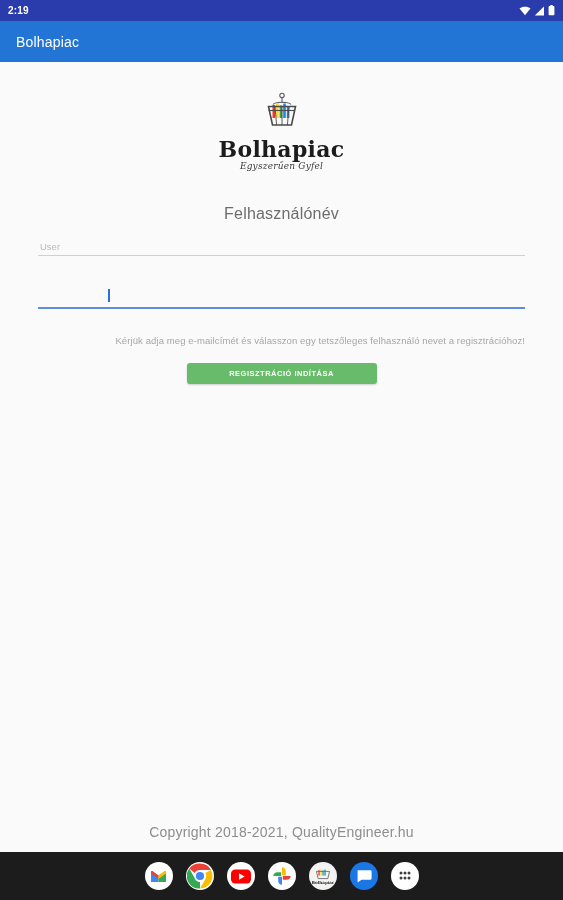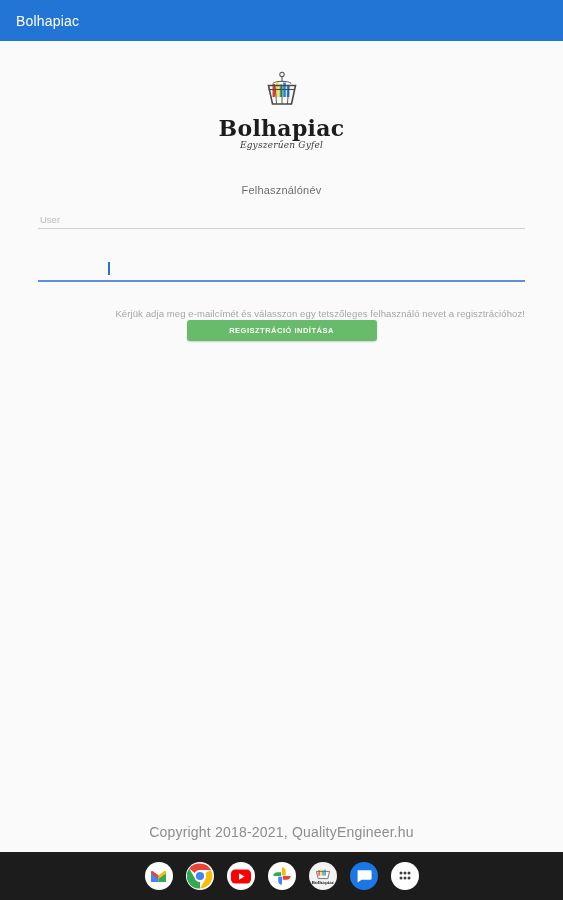--- a/index.html
+++ b/index.html
@@ -81,21 +81,21 @@
     color: #3a3a3a;
     letter-spacing: .2px;
   }
 
   .form {
     margin-top: 34px;
     padding: 0 38px;
   }
   .field-label {
     text-align: center;
-    font-size: 11px;
+    font-size: 16px;
     color: #6d6d6d;
     letter-spacing: .2px;
   }
   .field {
     margin-top: 13px;
     position: relative;
     height: 20px;
   }
   .field input {
     width: 100%;
@@ -125,21 +125,21 @@
 
   .hint {
     margin-top: 26px;
     text-align: right;
     font-size: 9.5px;
     color: #a6a6a6;
     letter-spacing: .1px;
   }
 
   .btn-row {
-    margin-top: 1px;
+    margin-top: 17px;
     display: flex; justify-content: center;
   }
   .primary-btn {
     width: 190px; height: 21px;
     background: #67bb6a;
     border: none; border-radius: 3px;
     color: #ffffff;
     font-family: "Liberation Sans", sans-serif;
     font-size: 7.5px;
     font-weight: bold;
@@ -175,20 +175,42 @@
   }
   .dock-app svg { display: block; }
   .dock-app.msg { background: #1b77e5; }
   .dock-app.bolha { background: #f2f2f2; }
 </style>
 </head>
 <body>
 
 <div class="device">
 
+  <div class="statusbar">
+    <span class="clock">2:19</span>
+    <span class="spacer"></span>
+    <span class="sys-icons">
+      <span>
+        <svg width="12" height="10" viewBox="0 0 12 10">
+            <path d="M0.5 2.6 C3.4 0.2 8.6 0.2 11.5 2.6 L6 9.3 Z" fill="#ffffff"></path>
+          </svg>
+      </span>
+      <span>
+        <svg width="11" height="10" viewBox="0 0 11 10">
+            <path d="M10 0.6 L10 9.4 L0.8 9.4 Z" fill="#ffffff"></path>
+          </svg>
+      </span>
+      <span>
+        <svg width="7" height="11" viewBox="0 0 7 11">
+            <rect x="2.3" y="0" width="2.4" height="1.2" fill="#ffffff"></rect>
+            <rect x="0.6" y="1.1" width="5.8" height="9.2" rx="0.8" fill="#ffffff"></rect>
+          </svg>
+      </span>
+    </span>
+  </div>
 
   <div class="appbar">
     <span class="title">Bolhapiac</span>
   </div>
 
   <div class="content">
 
     <div class="logo-wrap">
       <span class="basket-icon">
         <svg width="46" height="40" viewBox="0 0 46 40">

